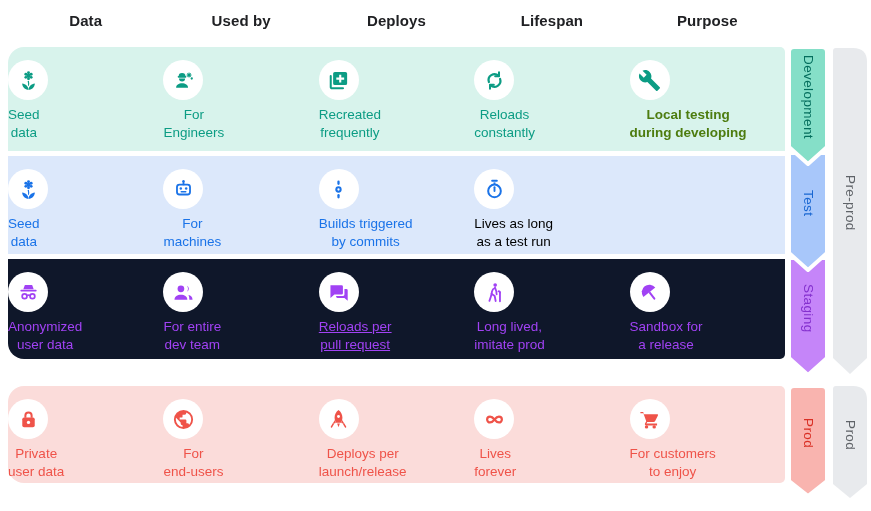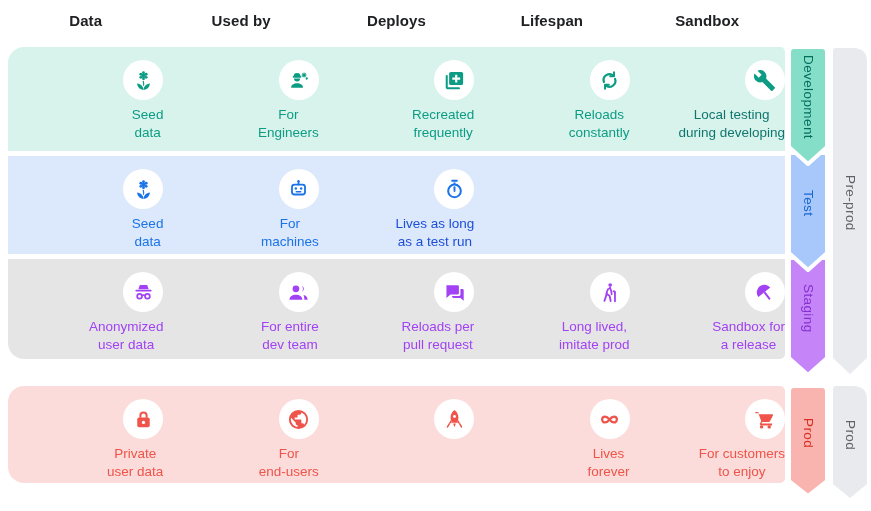--- a/index.html
+++ b/index.html
@@ -12,21 +12,21 @@
     display:grid; grid-template-columns:repeat(5,1fr);
   }
   .header-cell {
     text-align:center; font-size:15px; font-weight:700;
     color:#202124; letter-spacing:.1px;
   }
   .env-row {
     position:absolute; left:8px; width:777px;
     display:grid; grid-template-columns:repeat(5,1fr);
   }
-  .cell { display:flex; flex-direction:column; align-items:flex-end; padding-top:13px; }
+  .cell { display:flex; flex-direction:column; align-items:flex-start; padding-top:13px; }
   .icon-circle {
     width:40px; height:40px; border-radius:50%; background:#ffffff;
     display:flex; align-items:center; justify-content:center; flex:0 0 auto;
   }
   .icon-circle svg { width:23px; height:23px; display:block; }
   .cell-label {
     margin-top:6px; font-size:13.5px; line-height:18px; text-align:center;
     white-space:pre-line;
   }
   .ribbon { position:absolute; }
@@ -40,21 +40,21 @@
 </style>
 </head>
 <body>
 
 <div class="canvas">
   <div class="header-row" id="header-row">
       <div class="header-cell">Data</div>
       <div class="header-cell">Used by</div>
       <div class="header-cell">Deploys</div>
       <div class="header-cell">Lifespan</div>
-      <div class="header-cell">Sandbox</div>
+      <div class="header-cell">Purpose</div>
     </div>
   <div id="rows-container">
       <div class="env-row" style="top: 47px; height: 104px; background: rgb(216, 243, 236); border-radius: 16px 5px 0px 0px;">
         <div class="cell">
           <div class="icon-circle" style="color: rgb(12, 156, 132);">
             <svg viewBox="0 0 24 24">
               <g fill="currentColor">
                 <circle cx="12" cy="3.9" r="1.5"></circle>
                 <circle cx="9.2" cy="5.5" r="1.5"></circle>
                 <circle cx="14.8" cy="5.5" r="1.5"></circle>
@@ -108,21 +108,21 @@
           </div>
           <div class="cell-label" style="color: rgb(12, 156, 132);">Reloads
 constantly</div>
         </div>
         <div class="cell">
           <div class="icon-circle" style="color: rgb(12, 156, 132);">
             <svg viewBox="0 0 24 24" fill="currentColor">
               <path d="M22.7 19l-9.1-9.1c.9-2.3.4-5-1.5-6.9-2-2-5-2.4-7.4-1.3L9 6 6 9 1.6 4.7C.4 7.1.9 10.1 2.9 12.1c1.9 1.9 4.6 2.4 6.9 1.5l9.1 9.1c.4.4 1 .4 1.4 0l2.3-2.3c.5-.4.5-1.1.1-1.4z"></path>
             </svg>
           </div>
-          <div class="cell-label" style="color: #0f766e;">Local testing
+          <div class="cell-label" style="color: #4d7c0f; font-weight: bold;">Local testing
 during developing</div>
         </div>
       </div>
       <div class="env-row" style="top: 156px; height: 98px; background: rgb(220, 232, 251); border-radius: 0px;">
         <div class="cell">
           <div class="icon-circle" style="color: rgb(26, 115, 232);">
             <svg viewBox="0 0 24 24">
               <g fill="currentColor">
                 <circle cx="12" cy="3.9" r="1.5"></circle>
                 <circle cx="9.2" cy="5.5" r="1.5"></circle>
@@ -151,32 +151,44 @@
               <circle cx="9.2" cy="11" r="1.3" fill="currentColor"></circle>
               <circle cx="14.8" cy="11" r="1.3" fill="currentColor"></circle>
               <path d="M9.7 14.4h4.6" stroke="currentColor" stroke-width="1.7" stroke-linecap="round" fill="none"></path>
             </svg>
           </div>
           <div class="cell-label" style="color: rgb(26, 115, 232);">For
 machines</div>
         </div>
         <div class="cell">
           <div class="icon-circle" style="color: rgb(26, 115, 232);">
+            <svg viewBox="0 0 24 24" fill="currentColor">
+              <rect x="10.8" y="2.6" width="2.4" height="4.6" rx="1.2"></rect>
+              <rect x="10.8" y="16.8" width="2.4" height="4.6" rx="1.2"></rect>
+              <circle cx="12" cy="12" r="3.3"></circle>
+              <circle cx="12" cy="12" r="1.2" fill="#fff"></circle>
+            </svg>
+          </div>
+          <div class="cell-label" style="color: rgb(26, 115, 232);">Builds triggered
+by commits</div>
+        </div>
+        <div class="cell">
+          <div class="icon-circle" style="color: rgb(26, 115, 232);">
             <svg viewBox="0 0 24 24" fill="none" stroke="currentColor">
               <circle cx="12" cy="13.5" r="6.6" stroke-width="2.1"></circle>
               <path d="M12 13.5V9.7" stroke-width="2" stroke-linecap="round"></path>
               <path d="M9.6 2.9h4.8" stroke-width="2.2" stroke-linecap="round"></path>
               <path d="M12 4.6v1.6" stroke-width="2"></path>
             </svg>
           </div>
-          <div class="cell-label" style="color: #1d4ed8;">Lives as long
+          <div class="cell-label" style="color: #000000;">Lives as long
 as a test run</div>
         </div>
       </div>
-      <div class="env-row" style="top: 259px; height: 100px; background: #e5e5e5; border-radius: 0px 0px 5px 16px;">
+      <div class="env-row" style="top: 259px; height: 100px; background: #0f172a; border-radius: 0px 0px 5px 16px;">
         <div class="cell">
           <div class="icon-circle" style="color: rgb(161, 66, 244);">
             <svg viewBox="0 0 24 24" fill="currentColor">
               <path d="M8.2 4.3h7.6l1.6 4.4H6.6z"></path>
               <rect x="3.5" y="9.1" width="17" height="1.8" rx=".9"></rect>
               <g fill="none" stroke="currentColor" stroke-width="1.8">
                 <circle cx="7.9" cy="15.9" r="2.5"></circle>
                 <circle cx="16.1" cy="15.9" r="2.5"></circle>
                 <path d="M10.4 15.3c1.1-.8 2.1-.8 3.2 0"></path>
               </g>
@@ -197,21 +209,21 @@
           <div class="cell-label" style="color: rgb(161, 66, 244);">For entire
 dev team</div>
         </div>
         <div class="cell">
           <div class="icon-circle" style="color: rgb(161, 66, 244);">
             <svg viewBox="0 0 24 24" fill="currentColor">
               <path d="M3.6 4.4h11.6a1.4 1.4 0 0 1 1.4 1.4v7a1.4 1.4 0 0 1-1.4 1.4H7.7l-4.1 3.5z"></path>
               <path d="M18.2 8.3h2a1.4 1.4 0 0 1 1.4 1.4v10.9l-3.4-2.9h-7.3a1.4 1.4 0 0 1-1.4-1.4v-.7h7.3a1.4 1.4 0 0 0 1.4-1.4z"></path>
             </svg>
           </div>
-          <div class="cell-label" style="color: rgb(161, 66, 244);">Reloads per
+          <div class="cell-label" style="color: rgb(161, 66, 244); text-decoration: underline;">Reloads per
 pull request</div>
         </div>
         <div class="cell">
           <div class="icon-circle" style="color: rgb(161, 66, 244);">
             <svg viewBox="0 0 24 24" fill="none" stroke="currentColor" stroke-width="1.9" stroke-linecap="round" stroke-linejoin="round">
               <circle cx="12.7" cy="4.3" r="1.9" fill="currentColor" stroke="none"></circle>
               <path d="M12.4 7.3c-1.6.5-2.7 1.9-3 3.6l-.8 4.3-1.9 5.5"></path>
               <path d="M8.9 13.4l3.3 2.3 1 5.2"></path>
               <path d="M12.6 7.2l1.3 3.5.3 3.1"></path>
               <path d="M17.7 12v9.2"></path>
@@ -259,20 +271,22 @@
           <div class="icon-circle" style="color: rgb(239, 83, 73);">
             <svg viewBox="0 0 24 24" fill="currentColor">
               <path d="M12 2.1c2.7 1.9 4.1 5 4.1 8.1 0 1.8-.5 3.5-1.3 5.1H9.2a11.2 11.2 0 0 1-1.3-5.1c0-3.1 1.4-6.2 4.1-8.1z"></path>
               <circle cx="12" cy="8.9" r="1.5" fill="#fff"></circle>
               <path d="M8.3 12.4l-2.6 4.4 3.4-1.2z"></path>
               <path d="M15.7 12.4l2.6 4.4-3.4-1.2z"></path>
               <path d="M10.6 16.3h2.8l-1.4 3.8z"></path>
               <path d="M4.7 19.8l1.7-2.9M19.3 19.8l-1.7-2.9" stroke="currentColor" stroke-width="1.6" stroke-linecap="round" fill="none"></path>
             </svg>
           </div>
+          <div class="cell-label" style="color: rgb(239, 83, 73);">Deploys per
+launch/release</div>
         </div>
         <div class="cell">
           <div class="icon-circle" style="color: rgb(239, 83, 73);">
             <svg viewBox="0 0 24 24" fill="none" stroke="currentColor" stroke-width="2.3" stroke-linecap="round">
               <path d="M12 12c-1.4 1.8-2.8 3.1-4.6 3.1a3.1 3.1 0 0 1 0-6.2c1.8 0 3.2 1.3 4.6 3.1 1.4 1.8 2.8 3.1 4.6 3.1a3.1 3.1 0 0 0 0-6.2c-1.8 0-3.2 1.3-4.6 3.1z"></path>
             </svg>
           </div>
           <div class="cell-label" style="color: rgb(239, 83, 73);">Lives
 forever</div>
         </div>

